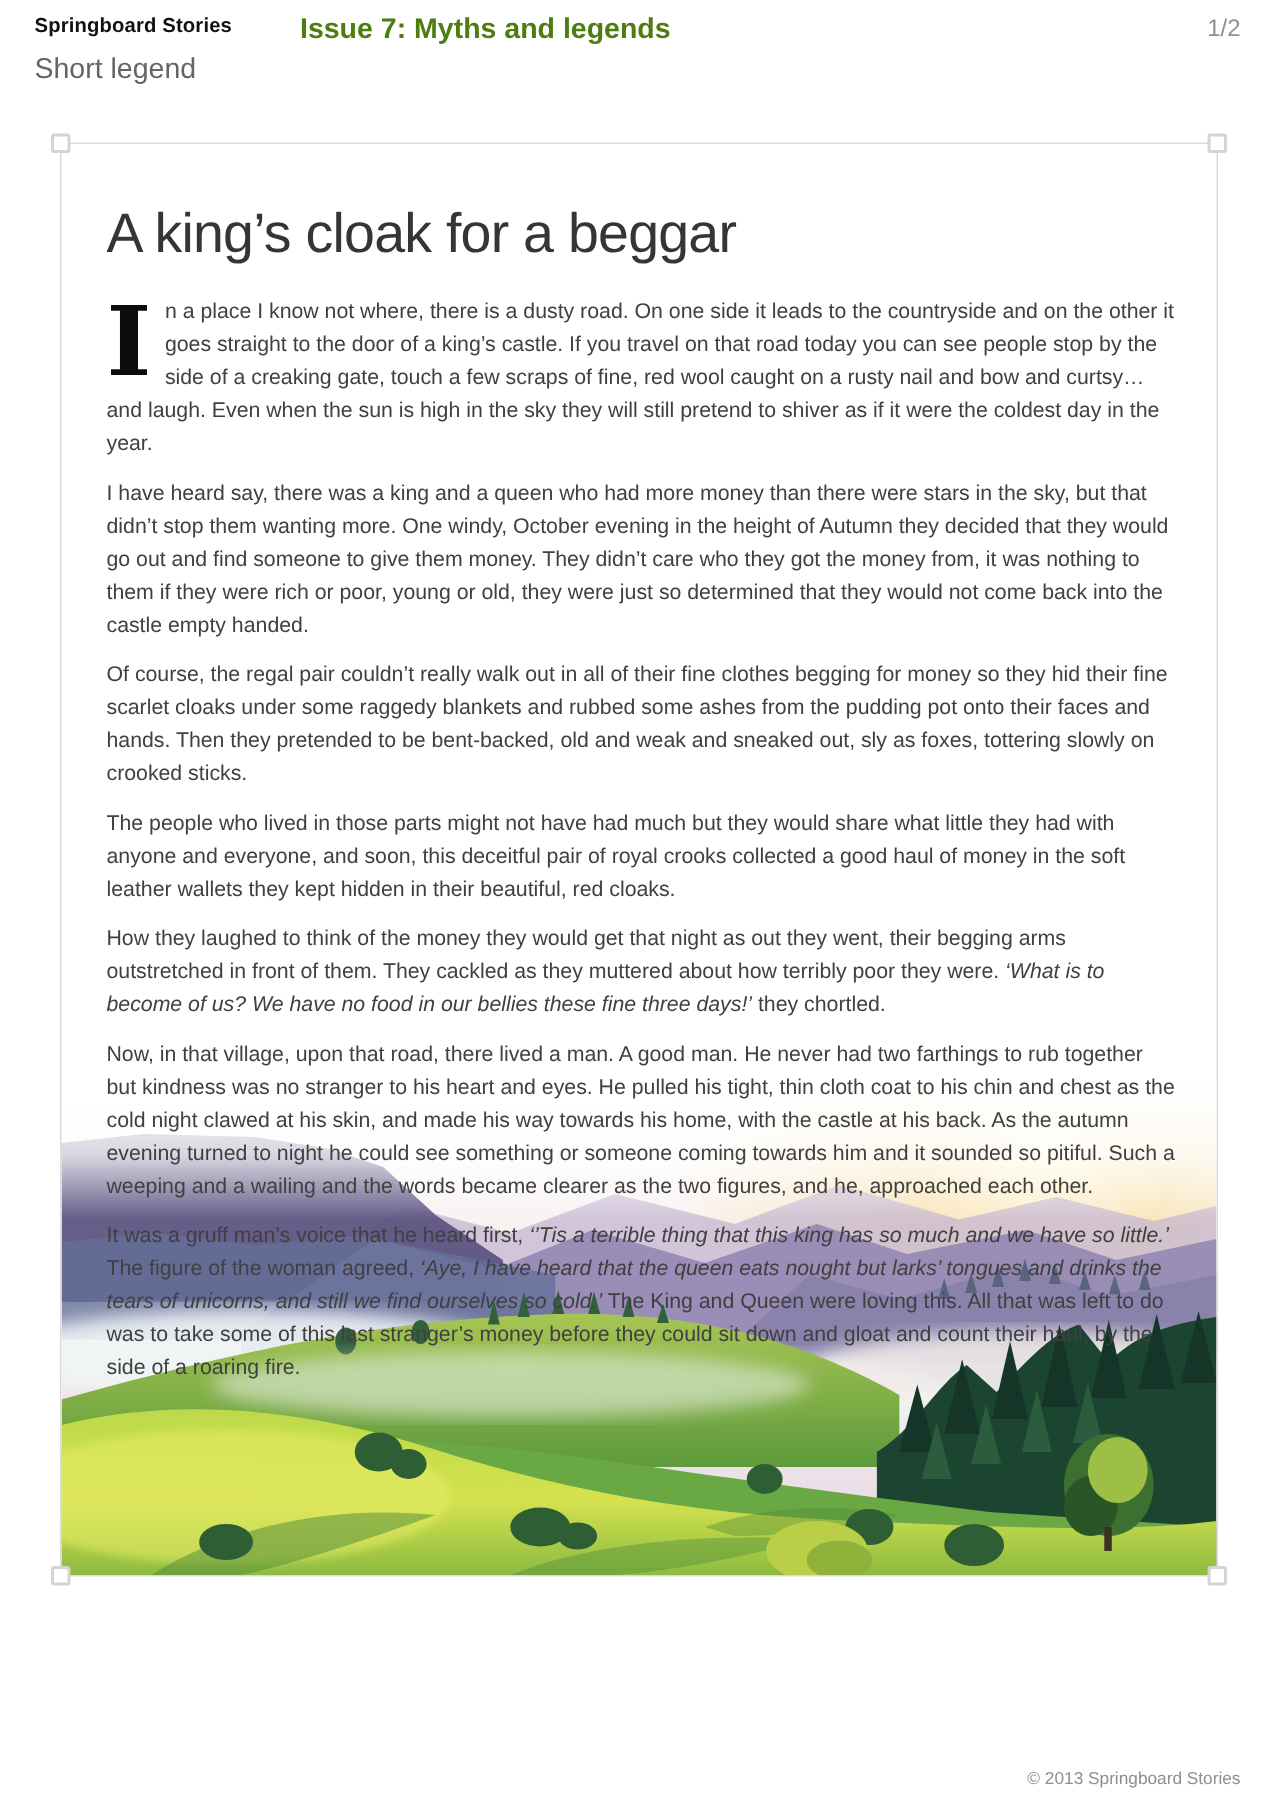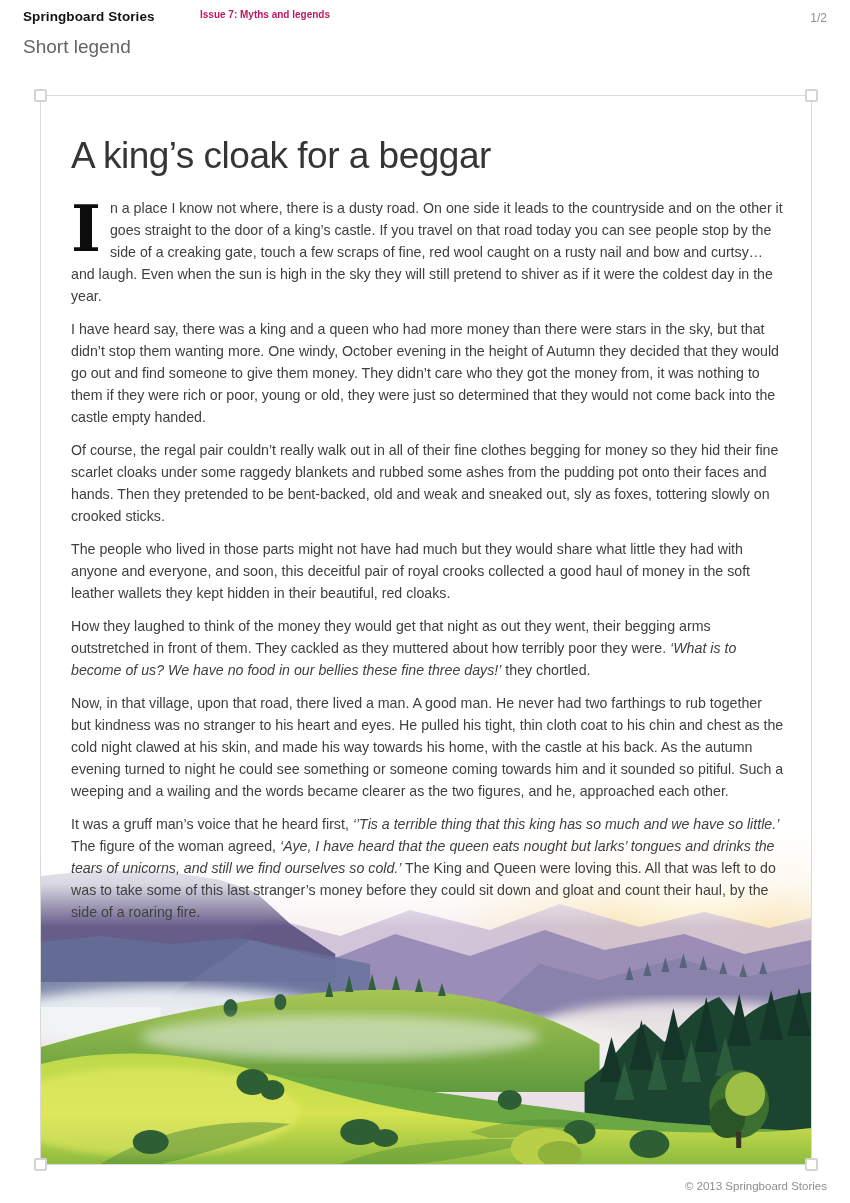--- a/index.html
+++ b/index.html
@@ -6,27 +6,27 @@
   html, body { margin: 0; padding: 0; background: #ffffff; }
   body {
     width: 850px; height: 1203px; position: relative;
     font-family: "Liberation Sans", sans-serif;
     color: #3f3f3f; overflow: hidden;
   }
 
   
   .topbar { position: absolute; top: 9px; left: 23px; right: 23px; height: 20px; text-decoration: underline; }
   .brand  { position: absolute; left: 0; top: 0; font-size: 13.5px; font-weight: 700; color: #121212; letter-spacing: .1px; }
-  .issue  { position: absolute; left: 177px; top: 0; font-size: 10px; font-weight: 700; color: #be185d; }
-  .pagenum{ position: absolute; right: 0; top: 2px; font-size: 12px; color: #8f8f8f; text-align: right; }
+  .issue  { position: absolute; left: 177px; top: 0; font-size: 19px; font-weight: 700; color: #4d7c0f; }
+  .pagenum{ position: absolute; right: 0; top: 2px; font-size: 16px; color: #8f8f8f; text-align: right; }
   .section-label { position: absolute; top: 36px; left: 23px; font-size: 19px; color: #646464; }
 
   
   .panel {
-    position: absolute; left: 40px; top: 95px; width: 772px; height: 1070px;
+    position: absolute; left: 40px; top: 95px; width: 772px; height: 956px;
     background: #ffffff; border: 1px solid #dadada; border-radius: 6px;
   }
   .corner {
     position: absolute; width: 13px; height: 13px; background: #ffffff;
     border: 2px solid #d4d4d4; border-radius: 2px; z-index: 6;
   }
   .corner.tl { left: -7px;  top: -7px; }
   .corner.tr { right: -7px; top: -7px; }
   .corner.bl { left: -7px;  bottom: -7px; }
   .corner.br { right: -7px; bottom: -7px; }

